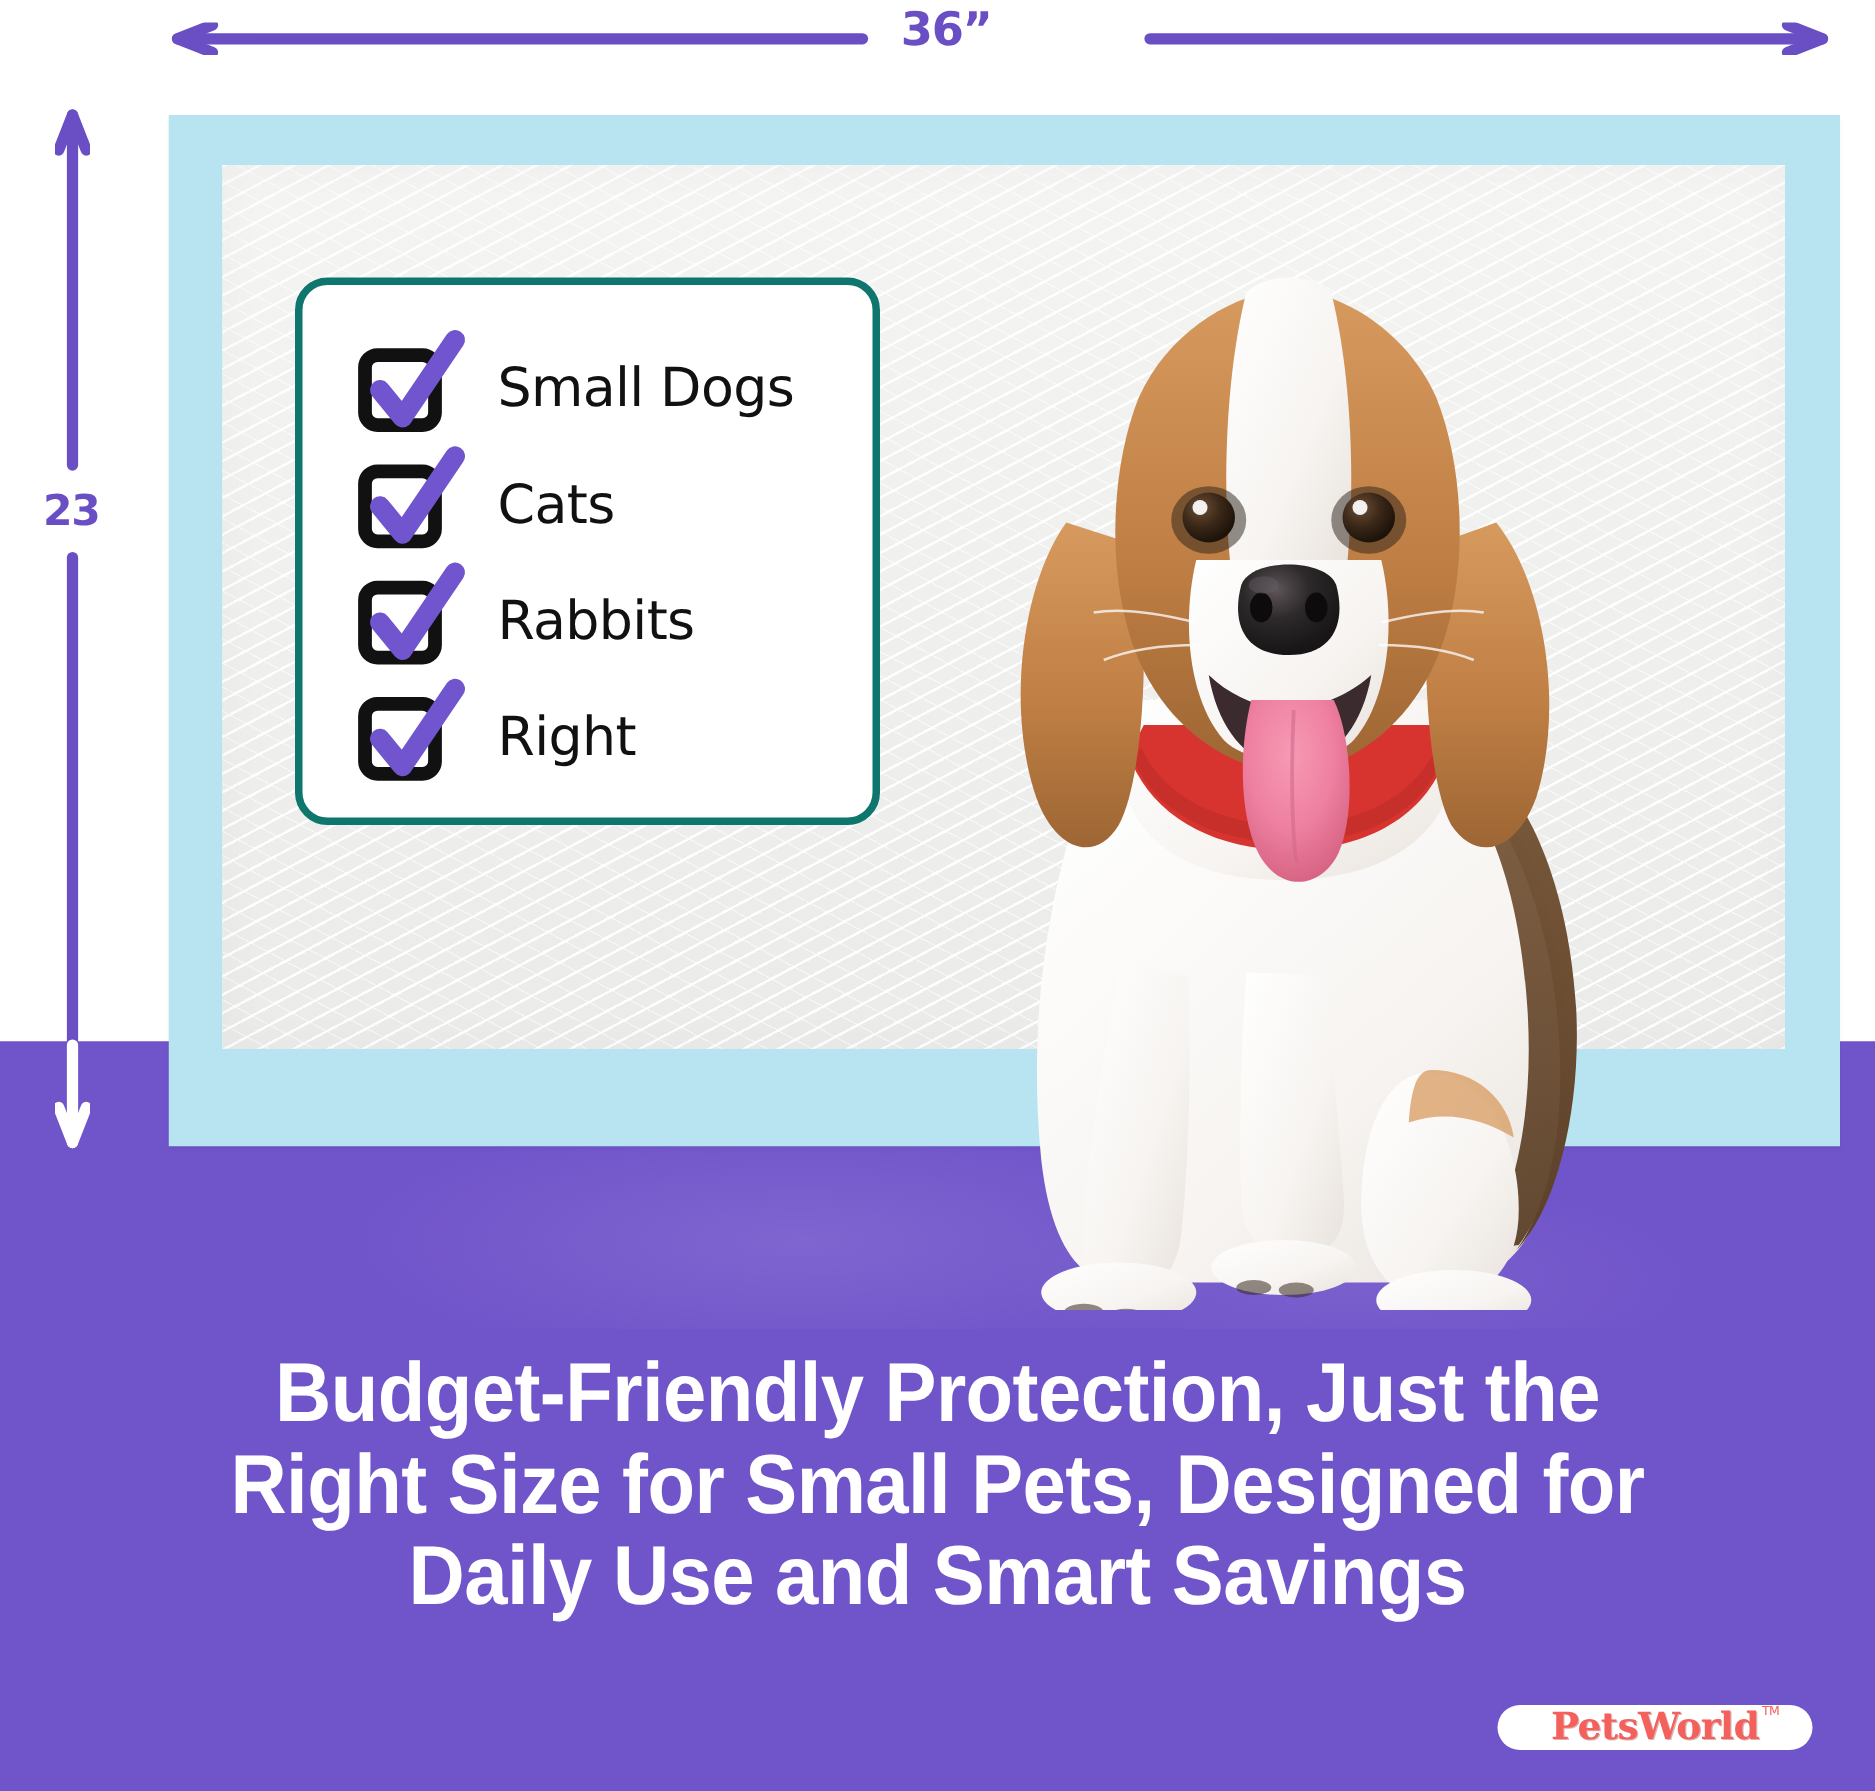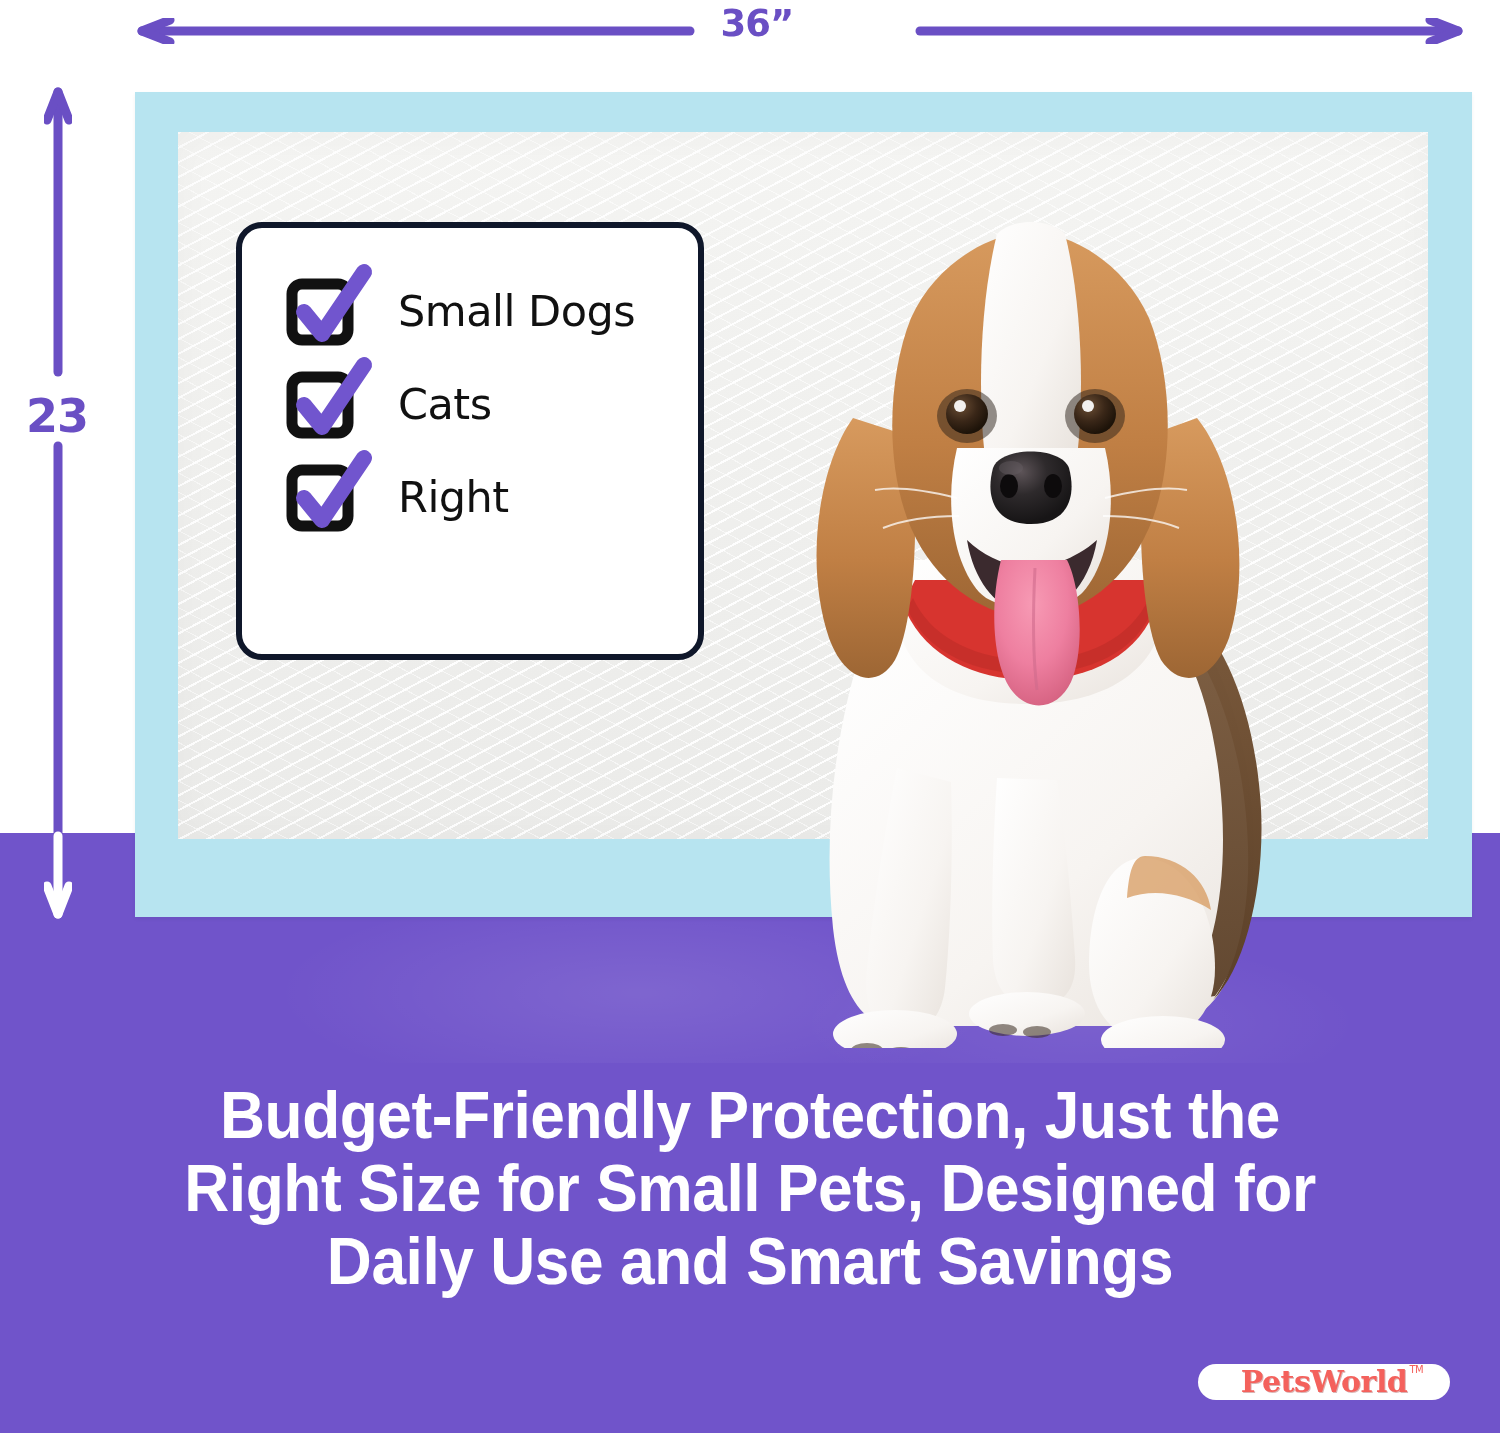--- a/index.html
+++ b/index.html
@@ -46,27 +46,27 @@
   .arrow-v { position:absolute; left:44px; top:86px; width:28px; height:834px; }
 
   .dim-label {
     position:absolute;
     color:#6a4fc4;
     font-weight:700;
     font-family:"DejaVu Sans", sans-serif;
     letter-spacing:-1px;
   }
   .dim-w { left:757px; top:2px; transform:translateX(-50%); font-size:37px; }
-  .dim-h { left:57px; top:389px; transform:translateX(-50%); font-size:46px; }
+  .dim-h { left:57px; top:389px; transform:translateX(-50%); font-size:34px; }
 
   
   .checklist {
     position:absolute; left:236px; top:222px; width:468px; height:438px;
     background:#ffffff;
-    border:6px solid #0f172a;
+    border:6px solid #0f766e;
     border-radius:26px;
     padding:36px 0 0 0;
   }
   .check-row {
     display:flex; align-items:center;
     height:93px;
     padding-left:44px;
   }
   .check-box {
     position:relative; width:70px; height:62px; flex:0 0 70px;
@@ -266,20 +266,29 @@
     <div class="check-row">
       <span class="check-box">
         <svg viewBox="0 0 88 84" xmlns="http://www.w3.org/2000/svg">
           <rect x="10" y="20" width="56" height="56" rx="10" ry="10" fill="none" stroke="#111111" stroke-width="11"></rect>
           <path d="M22 48 L 40 70 L 82 8" fill="none" stroke="#7155ce" stroke-width="16" stroke-linecap="round" stroke-linejoin="round"></path>
         </svg>
       </span>
       <span class="check-label">Cats</span>
     </div>
 
+    <div class="check-row">
+      <span class="check-box">
+        <svg viewBox="0 0 88 84" xmlns="http://www.w3.org/2000/svg">
+          <rect x="10" y="20" width="56" height="56" rx="10" ry="10" fill="none" stroke="#111111" stroke-width="11"></rect>
+          <path d="M22 48 L 40 70 L 82 8" fill="none" stroke="#7155ce" stroke-width="16" stroke-linecap="round" stroke-linejoin="round"></path>
+        </svg>
+      </span>
+      <span class="check-label">Rabbits</span>
+    </div>
 
     <div class="check-row">
       <span class="check-box">
         <svg viewBox="0 0 88 84" xmlns="http://www.w3.org/2000/svg">
           <rect x="10" y="20" width="56" height="56" rx="10" ry="10" fill="none" stroke="#111111" stroke-width="11"></rect>
           <path d="M22 48 L 40 70 L 82 8" fill="none" stroke="#7155ce" stroke-width="16" stroke-linecap="round" stroke-linejoin="round"></path>
         </svg>
       </span>
       <span class="check-label">Right</span>
     </div>

